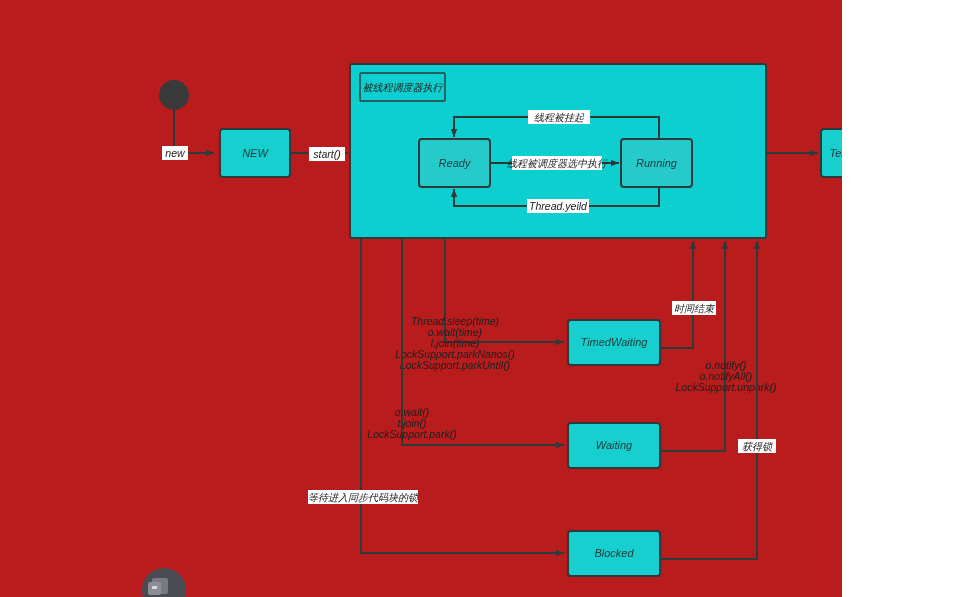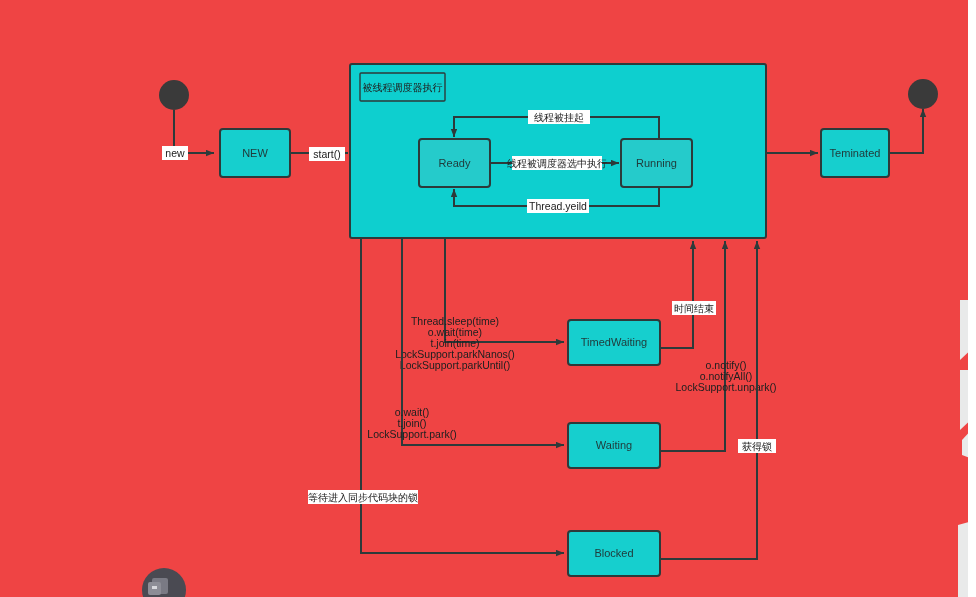--- a/index.html
+++ b/index.html
@@ -5,24 +5,25 @@
   html, body {
     margin: 0;
     padding: 0;
     background: #ffffff;
   }
   body {
     font-family: "Liberation Sans", "DejaVu Sans", sans-serif;
   }
   #canvas {
     position: relative;
-    width: 968px;
+    width: 842px;
     height: 597px;
-    background: #ef4444;
+    background: #b91c1c;
     overflow: hidden;
+    font-style: italic;
   }
   svg.diagram {
     position: absolute;
     left: 0;
     top: 0;
     width: 976px;
     height: 597px;
   }
   .node-label {
     font-size: 11px;

